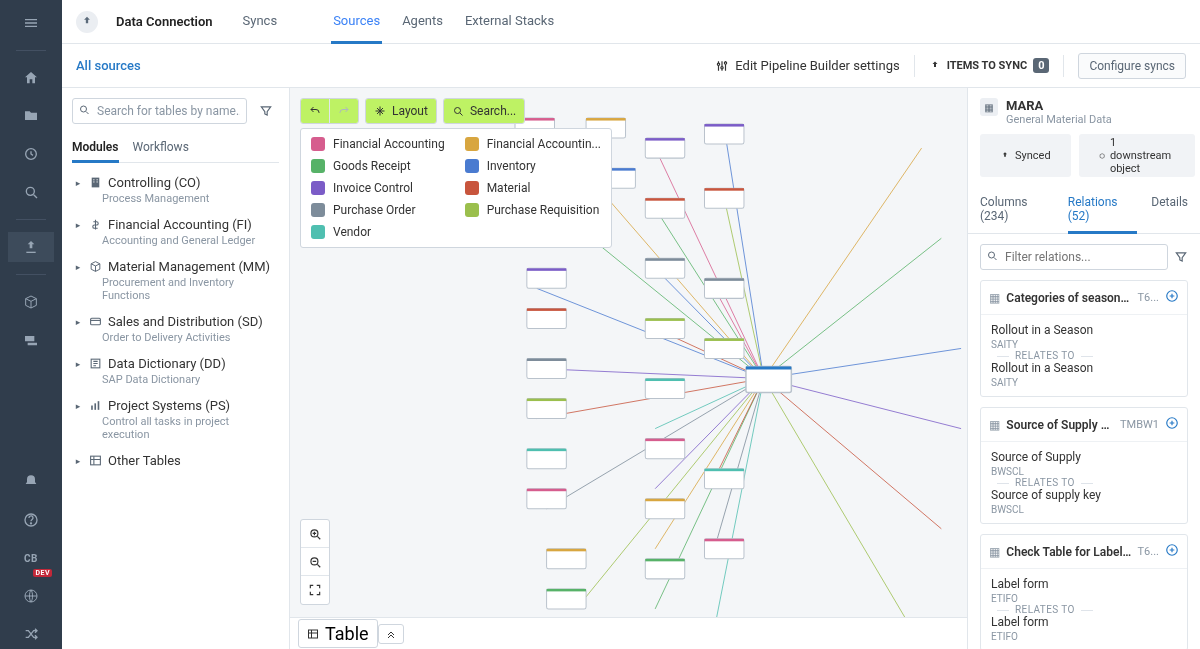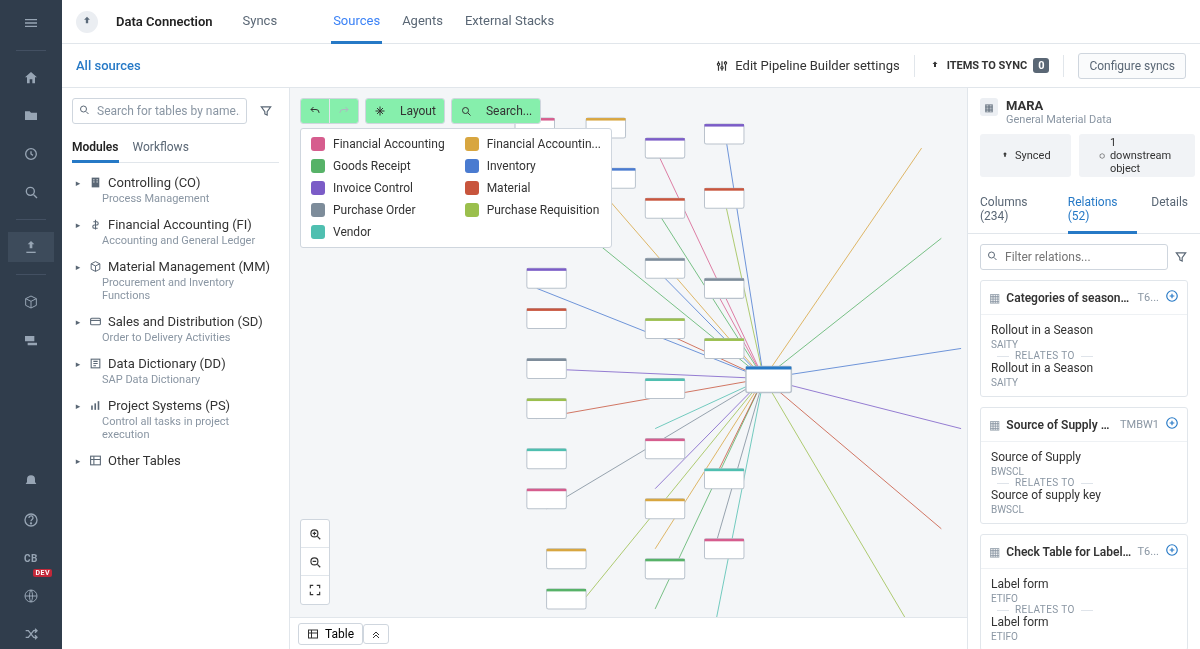--- a/index.html
+++ b/index.html
@@ -54,29 +54,29 @@
 .tree-item .row1 { display: flex; align-items: center; gap: 6px; color: #333; }
 .tree-item .row1 .chev { color: #5a6775; width: 8px; text-align: center; font-size: 9px; }
 .tree-item .row1 .ic { color: #5a6775; width: 14px; display: flex; align-items: center; justify-content: center; }
 .tree-item .row2 { font-size: 11px; color: #8a96a3; padding-left: 28px; margin-top: 2px; }
 
 
 .canvas { flex: 1; position: relative; background: #f4f6f8; overflow: hidden; border-right: 1px solid #e1e6eb; }
 .canvas svg.net { position: absolute; inset: 0; width: 100%; height: 100%; }
 .canvas .toolbar { position: absolute; top: 10px; left: 10px; display: flex; gap: 6px; }
 .tool-group { display: flex; background: #fff; border: 1px solid #cfd6de; border-radius: 3px; overflow: hidden; }
-.tool-btn { padding: 5px 8px; font-size: 12px; color: #333; display: flex; align-items: center; gap: 14px; cursor: pointer; background: #86efac; border-right: 1px solid #e1e6eb; }
+.tool-btn { padding: 5px 8px; font-size: 12px; color: #333; display: flex; align-items: center; gap: 6px; cursor: pointer; background: #bef264; border-right: 1px solid #e1e6eb; }
 .tool-btn:last-child { border-right: none; }
 .canvas .legend { position: absolute; top: 40px; left: 10px; background: #fff; border: 1px solid #cfd6de; border-radius: 3px; padding: 8px 10px; display: grid; grid-template-columns: auto auto; column-gap: 20px; row-gap: 8px; font-size: 12px; color: #333; }
 .legend .item { display: flex; align-items: center; gap: 8px; cursor: pointer; }
 .legend .sw { width: 14px; height: 14px; border-radius: 3px; }
 .canvas .zoomctl { position: absolute; left: 10px; bottom: 44px; background: #fff; border: 1px solid #cfd6de; border-radius: 3px; }
 .canvas .zoomctl .zb { width: 28px; height: 28px; display: flex; align-items: center; justify-content: center; border-bottom: 1px solid #e1e6eb; cursor: pointer; color: #333; }
 .canvas .zoomctl .zb:last-child { border-bottom: none; }
-.canvas .bottombar { position: absolute; left: 0; right: 0; bottom: 0; height: 32px; background: #fff; border-top: 1px solid #e1e6eb; display: flex; align-items: center; padding: 0 8px; gap: 0; font-size: 12px; }
+.canvas .bottombar { position: absolute; left: 0; right: 0; bottom: 0; height: 32px; background: #fff; border-top: 1px solid #e1e6eb; display: flex; align-items: center; padding: 0 8px; gap: 0; font-size: 18px; }
 .canvas .bottombar .tbtn { display: flex; align-items: center; gap: 6px; padding: 3px 8px; border: 1px solid #cfd6de; border-radius: 3px; cursor: pointer; }
 
 
 .rpanel { width: 232px; display: flex; flex-direction: column; font-size: 12px; color: #333; }
 .rpanel .hdr { padding: 10px 12px 6px; }
 .rpanel .entity-row { display: flex; gap: 8px; }
 .rpanel .ent-ic { width: 18px; height: 18px; background: #eceff3; border-radius: 3px; display: flex; align-items: center; justify-content: center; color: #5a6775; font-size: 10px; }
 .rpanel .ent-title { font-weight: 700; font-size: 13px; }
 .rpanel .ent-sub { font-size: 11px; color: #8a96a3; }
 .rpanel .pills { display: flex; gap: 8px; margin-top: 8px; }

